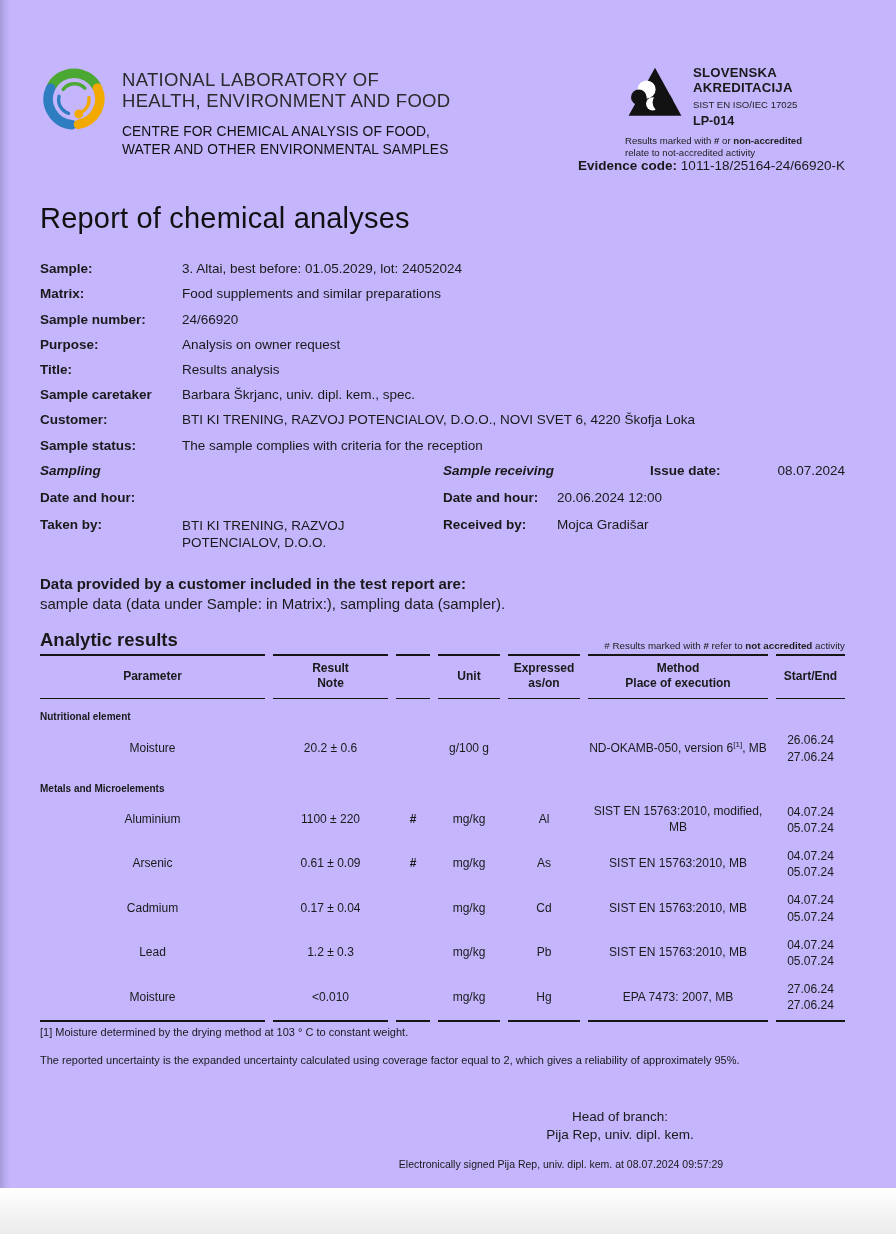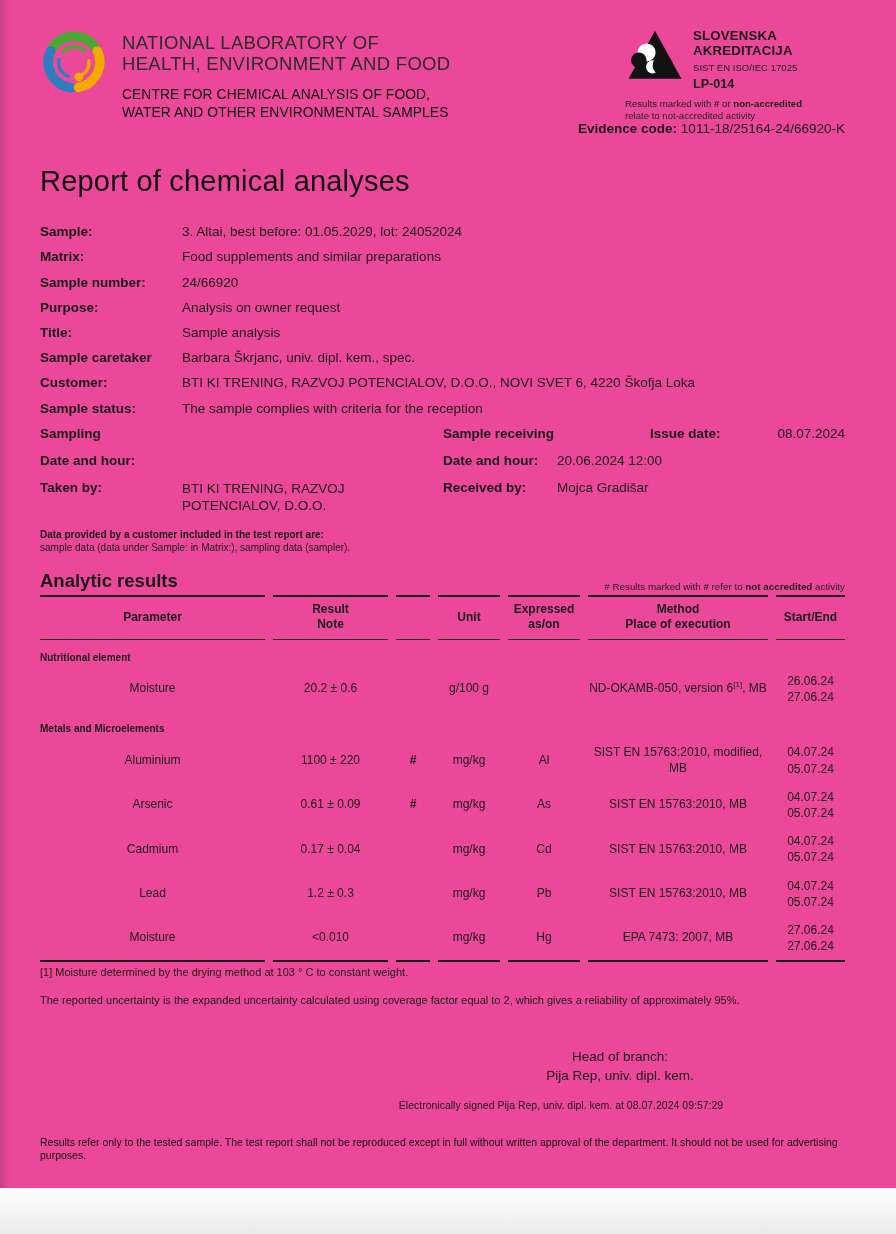--- a/index.html
+++ b/index.html
@@ -2,24 +2,24 @@
 <html><head>
 <meta charset="utf-8">
 <style>
   * { margin: 0; padding: 0; box-sizing: border-box; }
   html, body { background: #ffffff; }
   .page {
     position: relative;
     width: 896px;
     height: 1234px;
     margin: 0 auto;
-    background: #ec4899;
+    background: #c4b5fd;
     color: #1a1a1a;
     font-family: "Liberation Sans", sans-serif;
-    padding: 28px 51px 0 40px;
+    padding: 65px 51px 0 40px;
     overflow: hidden;
     box-shadow: inset 12px 0 10px -10px rgba(0,0,0,0.22);
   }
 
   
   .header-row { position: relative; display: flex; align-items: flex-start; }
   .org-logo { flex: none; width: 68px; height: 68px; }
   .org-titles { margin-left: 14px; padding-top: 4px; }
   .org-name { font-size: 18.5px; line-height: 1.16; letter-spacing: 0.3px; color: #2b2b2b; }
   .org-centre { margin-top: 11px; font-size: 13.8px; line-height: 1.28; letter-spacing: 0.1px; color: #111; }
@@ -45,30 +45,30 @@
   .info-label { width: 142px; flex: none; font-weight: bold; }
   .info-value { flex: 1; }
 
   
   .samp { margin-top: 7px; font-size: 13.5px; }
   .samp-row { position: relative; }
   .samp-row.a { height: 27px; }
   .samp-row.b { height: 27px; }
   .samp-row.c { height: 48px; }
   .samp-row span, .samp-row div { position: absolute; top: 0; white-space: nowrap; }
-  .it-bold { font-weight: bold; }
+  .it-bold { font-weight: bold; font-style: italic; }
   .bold { font-weight: bold; }
   .pos-rlabel { left: 403px; }
   .pos-rvalue { left: 517px; }
   .taken-value { left: 142px; width: 205px; white-space: normal !important; line-height: 1.3; }
   .issue-label { left: 610px; }
   .issue-value { right: 0; }
 
   
-  .cust-note { font-size: 10px; line-height: 1.32; }
+  .cust-note { margin-top: 9px; font-size: 15px; line-height: 1.32; }
   .cust-note .b { font-weight: bold; }
 
   
   .results-head { display: flex; justify-content: space-between; align-items: flex-end; margin-top: 16px; }
   .results-title { font-size: 18.5px; font-weight: bold; }
   .table-note { font-size: 9.8px; color: #222; }
   .table-note b { font-weight: bold; }
 
   table.results { border-collapse: separate; border-spacing: 8px 0; width: calc(100% + 16px); margin: 3px -8px 0; font-size: 12px; table-layout: fixed; }
   table.results th {
@@ -178,21 +178,21 @@
     <div class="info-row">
       <div class="info-label">Sample number:</div>
       <div class="info-value">24/66920</div>
     </div>
     <div class="info-row">
       <div class="info-label">Purpose:</div>
       <div class="info-value">Analysis on owner request</div>
     </div>
     <div class="info-row">
       <div class="info-label">Title:</div>
-      <div class="info-value">Sample analysis</div>
+      <div class="info-value">Results analysis</div>
     </div>
     <div class="info-row">
       <div class="info-label">Sample caretaker</div>
       <div class="info-value">Barbara Škrjanc, univ. dipl. kem., spec.</div>
     </div>
     <div class="info-row">
       <div class="info-label">Customer:</div>
       <div class="info-value">BTI KI TRENING, RAZVOJ POTENCIALOV, D.O.O., NOVI SVET 6, 4220 Škofja Loka</div>
     </div>
     <div class="info-row">

